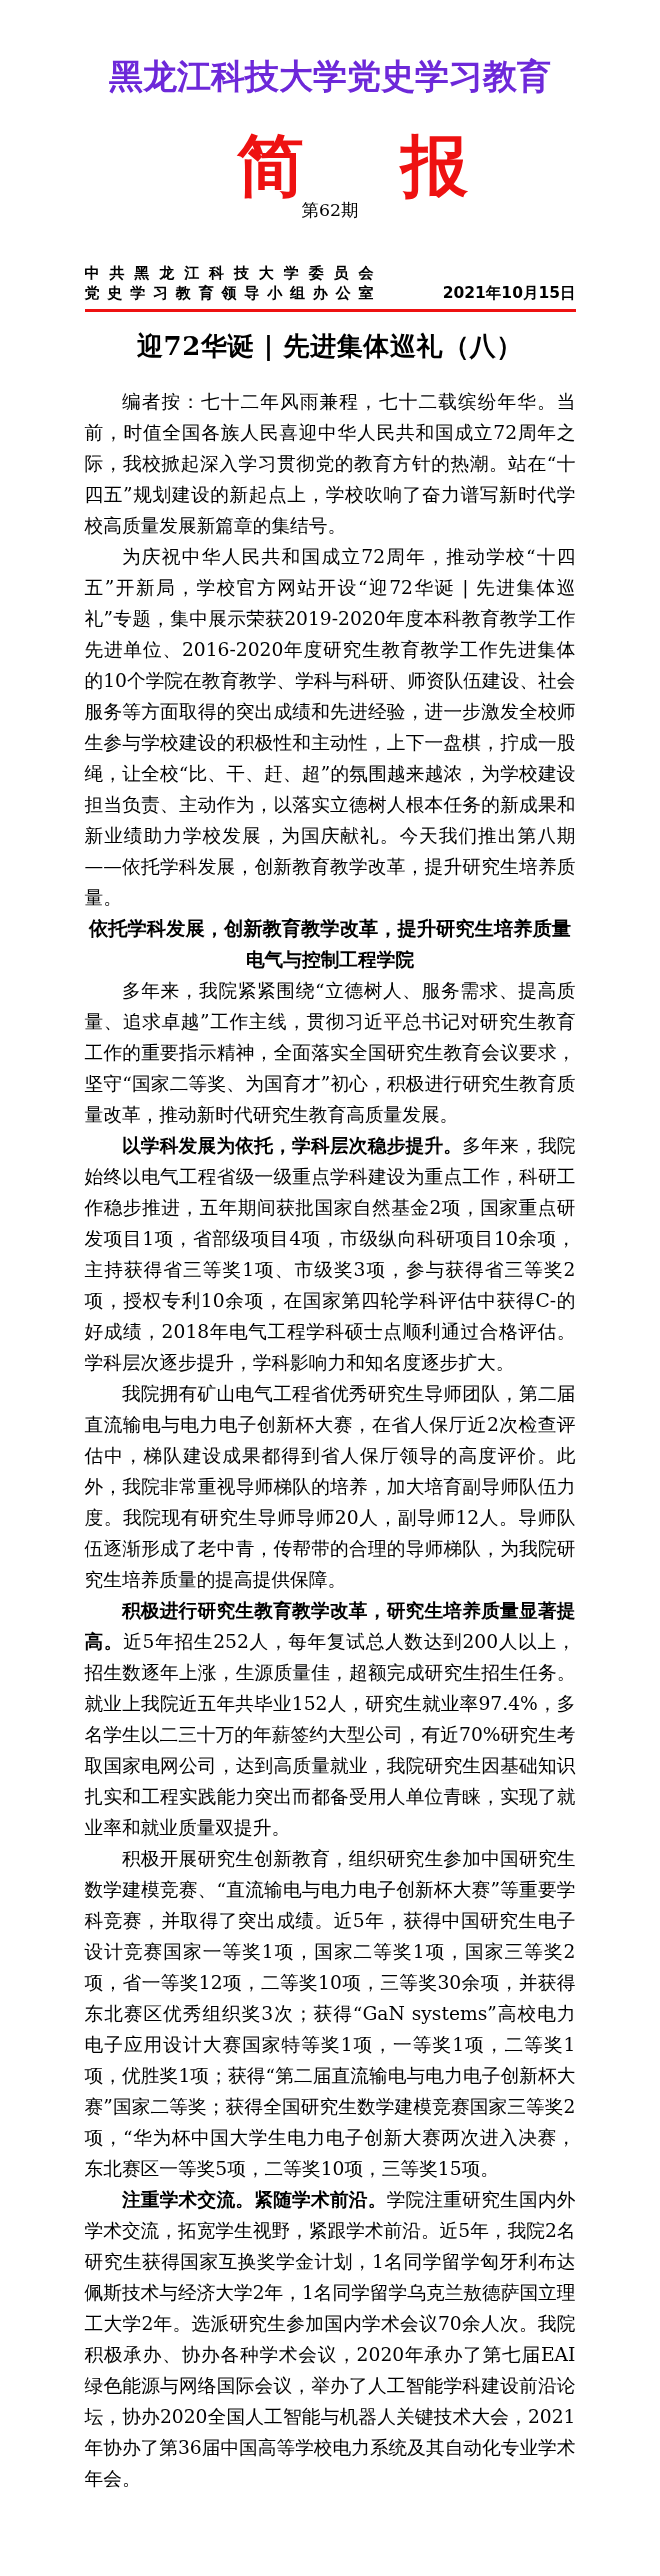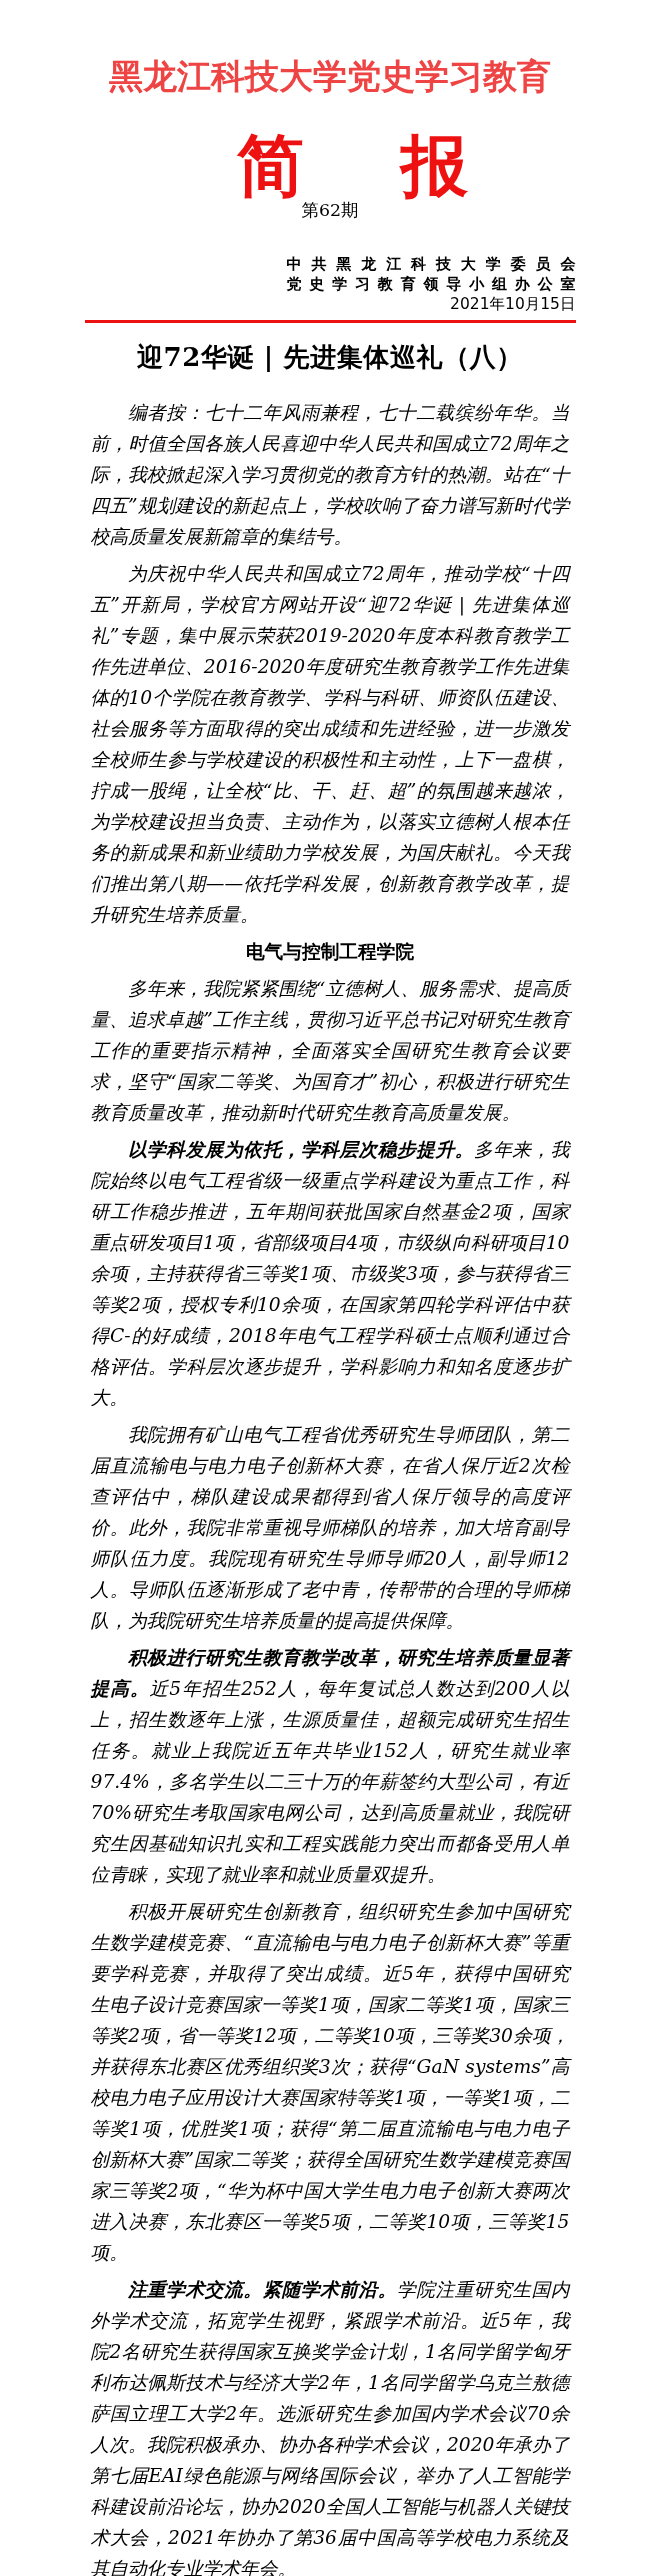--- a/index.html
+++ b/index.html
@@ -16,62 +16,61 @@
   }
   
   .masthead-title {
     margin-top: 58px;
     text-align: center;
     font-family: "DejaVu Sans", sans-serif;
     font-weight: bold;
     font-size: 34px;
     line-height: 36px;
     letter-spacing: 0px;
-    color: #ef4444;
+    color: #6d28d9;
   }
   .brief {
     margin-top: 37px;
     text-align: center;
     font-family: "DejaVu Sans", sans-serif;
     font-weight: bold;
     font-size: 67px;
     line-height: 70px;
     color: #ee1111;
     padding-left: 45px;
   }
   .brief .char2 { margin-left: 97px; }
   .issue {
     text-align: center;
     font-size: 17.4px;
     line-height: 18px;
     font-family: "DejaVu Serif", serif;
   }
   .pub-row {
     width: 491px;
-    margin: 35px auto 0 auto;
+    margin: 44px auto 0 auto;
     display: flex;
     justify-content: space-between;
     align-items: flex-end;
-    flex-direction: column;
   }
   .org {
     font-family: "DejaVu Sans", sans-serif;
     font-weight: bold;
     font-size: 15px;
     line-height: 20px;
   }
   .org-line {
     width: 289px;
     text-align: justify;
     text-align-last: justify;
     text-justify: inter-character;
   }
   .date {
     font-family: "DejaVu Sans", sans-serif;
-    font-weight: normal;
+    font-weight: bold;
     font-size: 15.5px;
     line-height: 20px;
     padding-bottom: 0px;
   }
   .red-rule {
     width: 491px;
     height: 3.2px;
     margin: 5.8px auto 0 auto;
     background: #ee1111;
   }
@@ -87,24 +86,23 @@
   }
   .article-body {
     width: 491px;
     margin: 26px auto 0 auto;
     font-size: 18.7px;
     line-height: 31px;
     text-align: justify;
     text-justify: inter-ideograph;
   }
   .article-body p {
-    margin: 6px;
+    margin: 0;
     padding: 0;
     text-indent: 2em;
-    font-style: italic;
   }
   .lead { font-weight: bold; }
   .center-heading {
     text-align: center;
     text-indent: 0;
     font-family: "DejaVu Sans", sans-serif;
     font-weight: bold;
     font-size: 19.3px;
     line-height: 31px;
   }
@@ -139,20 +137,21 @@
 
   <main>
     <h1 class="article-title">迎72华诞 | 先进集体巡礼（八）</h1>
 
     <div class="article-body">
 
       <p><b class="lead"></b><span>编者按：七十二年风雨兼程，七十二载缤纷年华。当前，时值全国各族人民喜迎中华人民共和国成立72周年之际，我校掀起深入学习贯彻党的教育方针的热潮。站在“十四五”规划建设的新起点上，学校吹响了奋力谱写新时代学校高质量发展新篇章的集结号。</span></p>
 
       <p><b class="lead"></b><span>为庆祝中华人民共和国成立72周年，推动学校“十四五”开新局，学校官方网站开设“迎72华诞 | 先进集体巡礼”专题，集中展示荣获2019-2020年度本科教育教学工作先进单位、2016-2020年度研究生教育教学工作先进集体的10个学院在教育教学、学科与科研、师资队伍建设、社会服务等方面取得的突出成绩和先进经验，进一步激发全校师生参与学校建设的积极性和主动性，上下一盘棋，拧成一股绳，让全校“比、干、赶、超”的氛围越来越浓，为学校建设担当负责、主动作为，以落实立德树人根本任务的新成果和新业绩助力学校发展，为国庆献礼。今天我们推出第八期——依托学科发展，创新教育教学改革，提升研究生培养质量。</span></p>
 
+      <div class="center-heading">依托学科发展，创新教育教学改革，提升研究生培养质量</div>
 
       <div class="center-sub">电气与控制工程学院</div>
 
       <p><b class="lead"></b><span>多年来，我院紧紧围绕“立德树人、服务需求、提高质量、追求卓越”工作主线，贯彻习近平总书记对研究生教育工作的重要指示精神，全面落实全国研究生教育会议要求，坚守“国家二等奖、为国育才”初心，积极进行研究生教育质量改革，推动新时代研究生教育高质量发展。</span></p>
 
       <p><b class="lead">以学科发展为依托，学科层次稳步提升。</b><span>多年来，我院始终以电气工程省级一级重点学科建设为重点工作，科研工作稳步推进，五年期间获批国家自然基金2项，国家重点研发项目1项，省部级项目4项，市级纵向科研项目10余项，主持获得省三等奖1项、市级奖3项，参与获得省三等奖2项，授权专利10余项，在国家第四轮学科评估中获得C-的好成绩，2018年电气工程学科硕士点顺利通过合格评估。学科层次逐步提升，学科影响力和知名度逐步扩大。</span></p>
 
       <p><b class="lead"></b><span>我院拥有矿山电气工程省优秀研究生导师团队，第二届直流输电与电力电子创新杯大赛，在省人保厅近2次检查评估中，梯队建设成果都得到省人保厅领导的高度评价。此外，我院非常重视导师梯队的培养，加大培育副导师队伍力度。我院现有研究生导师导师20人，副导师12人。导师队伍逐渐形成了老中青，传帮带的合理的导师梯队，为我院研究生培养质量的提高提供保障。</span></p>
 
       <p><b class="lead">积极进行研究生教育教学改革，研究生培养质量显著提高。</b><span>近5年招生252人，每年复试总人数达到200人以上，招生数逐年上涨，生源质量佳，超额完成研究生招生任务。就业上我院近五年共毕业152人，研究生就业率97.4%，多名学生以二三十万的年薪签约大型公司，有近70%研究生考取国家电网公司，达到高质量就业，我院研究生因基础知识扎实和工程实践能力突出而都备受用人单位青睐，实现了就业率和就业质量双提升。</span></p>

